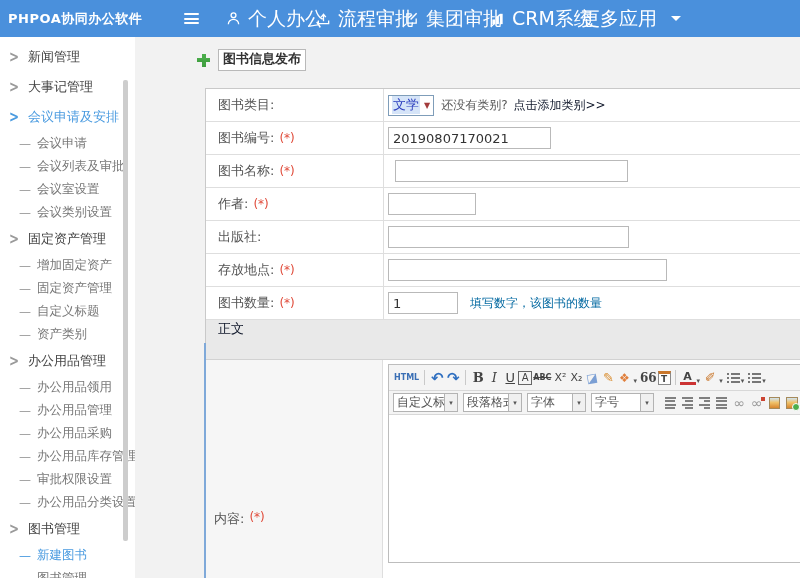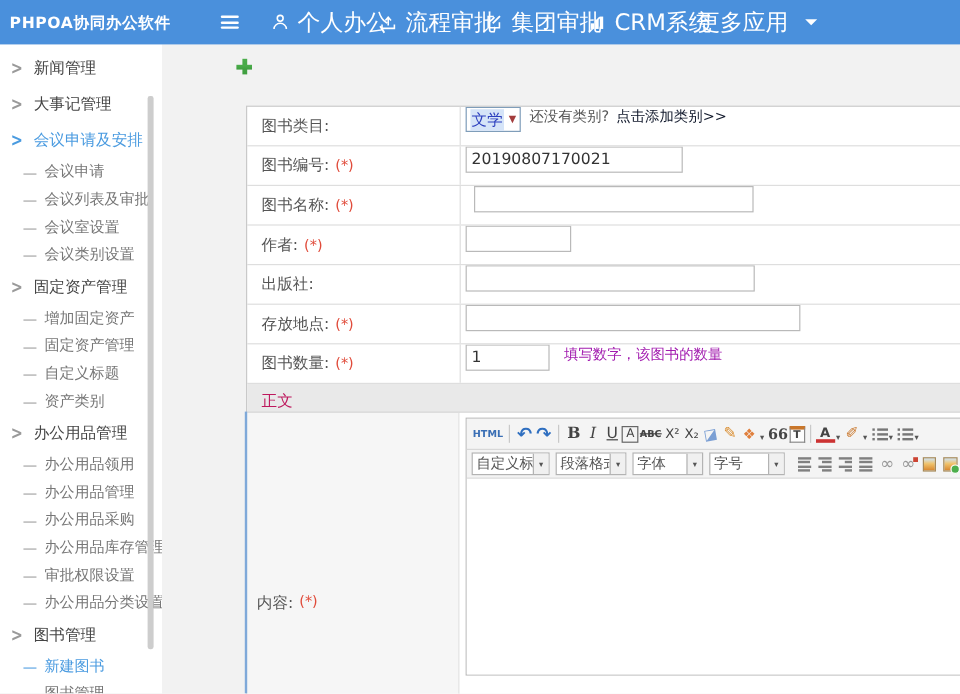--- a/index.html
+++ b/index.html
@@ -42,37 +42,37 @@
      background:
        linear-gradient(#4cae4c,#3f9e3f) no-repeat center/13px 4px,
        linear-gradient(#4cae4c,#3f9e3f) no-repeat center/4px 13px; }
   .page-title .txt { font-size:13px; font-weight:bold; color:#333; }
 
   .form-table { position:absolute; left:70px; top:51px; right:-2px; bottom:-2px;
                 background:#fff; border:1px solid #c9c9c9; display:flex; flex-direction:column; }
   .frow { height:33px; display:flex; border-bottom:1px solid #dedede; flex:none; }
   .fcell-label { width:178px; flex:none; display:flex; align-items:center; padding-left:12px;
                  border-right:1px solid #dedede; font-size:13px; color:#555; }
-  .fcell-field { flex:1; display:flex; padding-left:4px; overflow:hidden; }
+  .fcell-field { flex:1; display:flex; align-items:center; padding-left:4px; overflow:hidden; }
   .req { color:#e04b3a; font-size:12px; margin-left:5px; }
   .txt { height:22px; border:1px solid #b9b9b9; background:#fff; font-size:13px; color:#333;
          padding:0 4px; font-family:"DejaVu Sans","Liberation Sans",sans-serif; }
-  .w-code { width:181px; } .w-name { width:233px; margin-left:7px; } .w-author { width:88px; }
+  .w-code { width:163px; } .w-name { width:233px; margin-left:7px; } .w-author { width:88px; }
   .w-pub { width:241px; } .w-loc { width:279px; } .w-qty { width:70px; }
-  .field-hint { font-size:12px; color:#a21caf; margin-left:12px; }
+  .field-hint { font-size:12px; color:#0369a1; margin-left:12px; }
   .cat-select { height:21px; border:1px solid #7f9db9; background:#fff; display:flex; align-items:center;
                 padding:0 3px; cursor:pointer; }
   .cat-select .val { font-size:13px; color:#2c3fbe; background:#d5e4f8; padding:0 1px; }
   .cat-select .sel-caret { font-size:8px; color:#a33c3c; margin-left:4px; }
   .cat-hint { font-size:12px; color:#555; margin-left:7px; }
   .cat-link { font-size:12px; color:#0f172a; margin-left:6px; cursor:pointer; }
 
-  .section-header { height:24px; background:#e9e9e9; border-bottom:1px solid #d2d2d2;
-                    display:flex; align-items:flex-end; padding-left:12px;
-                    font-size:13px; color:#be185d; flex:none; }
+  .section-header { height:40px; background:#e9e9e9; border-bottom:1px solid #d2d2d2;
+                    display:flex; align-items:flex-start; padding-left:12px;
+                    font-size:13px; color:#0f172a; flex:none; }
   .content-row { flex:1; display:flex; border-bottom:none; }
   .content-label-cell { width:177px; flex:none; background:#f6f6f6; border-right:1px solid #dedede;
                         padding:150px 0 0 8px; font-size:13px; color:#555; display:flex; align-items:flex-start; }
   .content-editor-cell { flex:1; background:#fff; padding:4px 0 16px 5px; overflow:hidden; }
   .blue-edge { position:absolute; left:69px; top:306px; width:2px; bottom:0; background:#7fa9d9; z-index:3; }
 
   
   .editor { border:1px solid #bdbdbd; margin-right:-2px; height:100%;
             display:flex; flex-direction:column; background:#fff; }
   .tbar { background:#f4f4f4; display:flex; align-items:center; padding:0 4px;
@@ -281,20 +281,21 @@
   <div class="side-item child">
     <span class="dash">—</span>
     <span>图书管理</span>
     </div>
 </div>
 <div class="side-scrollbar"></div>
 
 <div class="main">
   <div class="page-title">
     <span class="plus-icon"></span>
+    <span class="txt">图书信息发布</span>
   </div>
 
   <div class="blue-edge"></div>
 
   <div class="form-table">
 
     <div class="frow">
       <div class="fcell-label">
         <span>图书类目:</span>
       </div>

